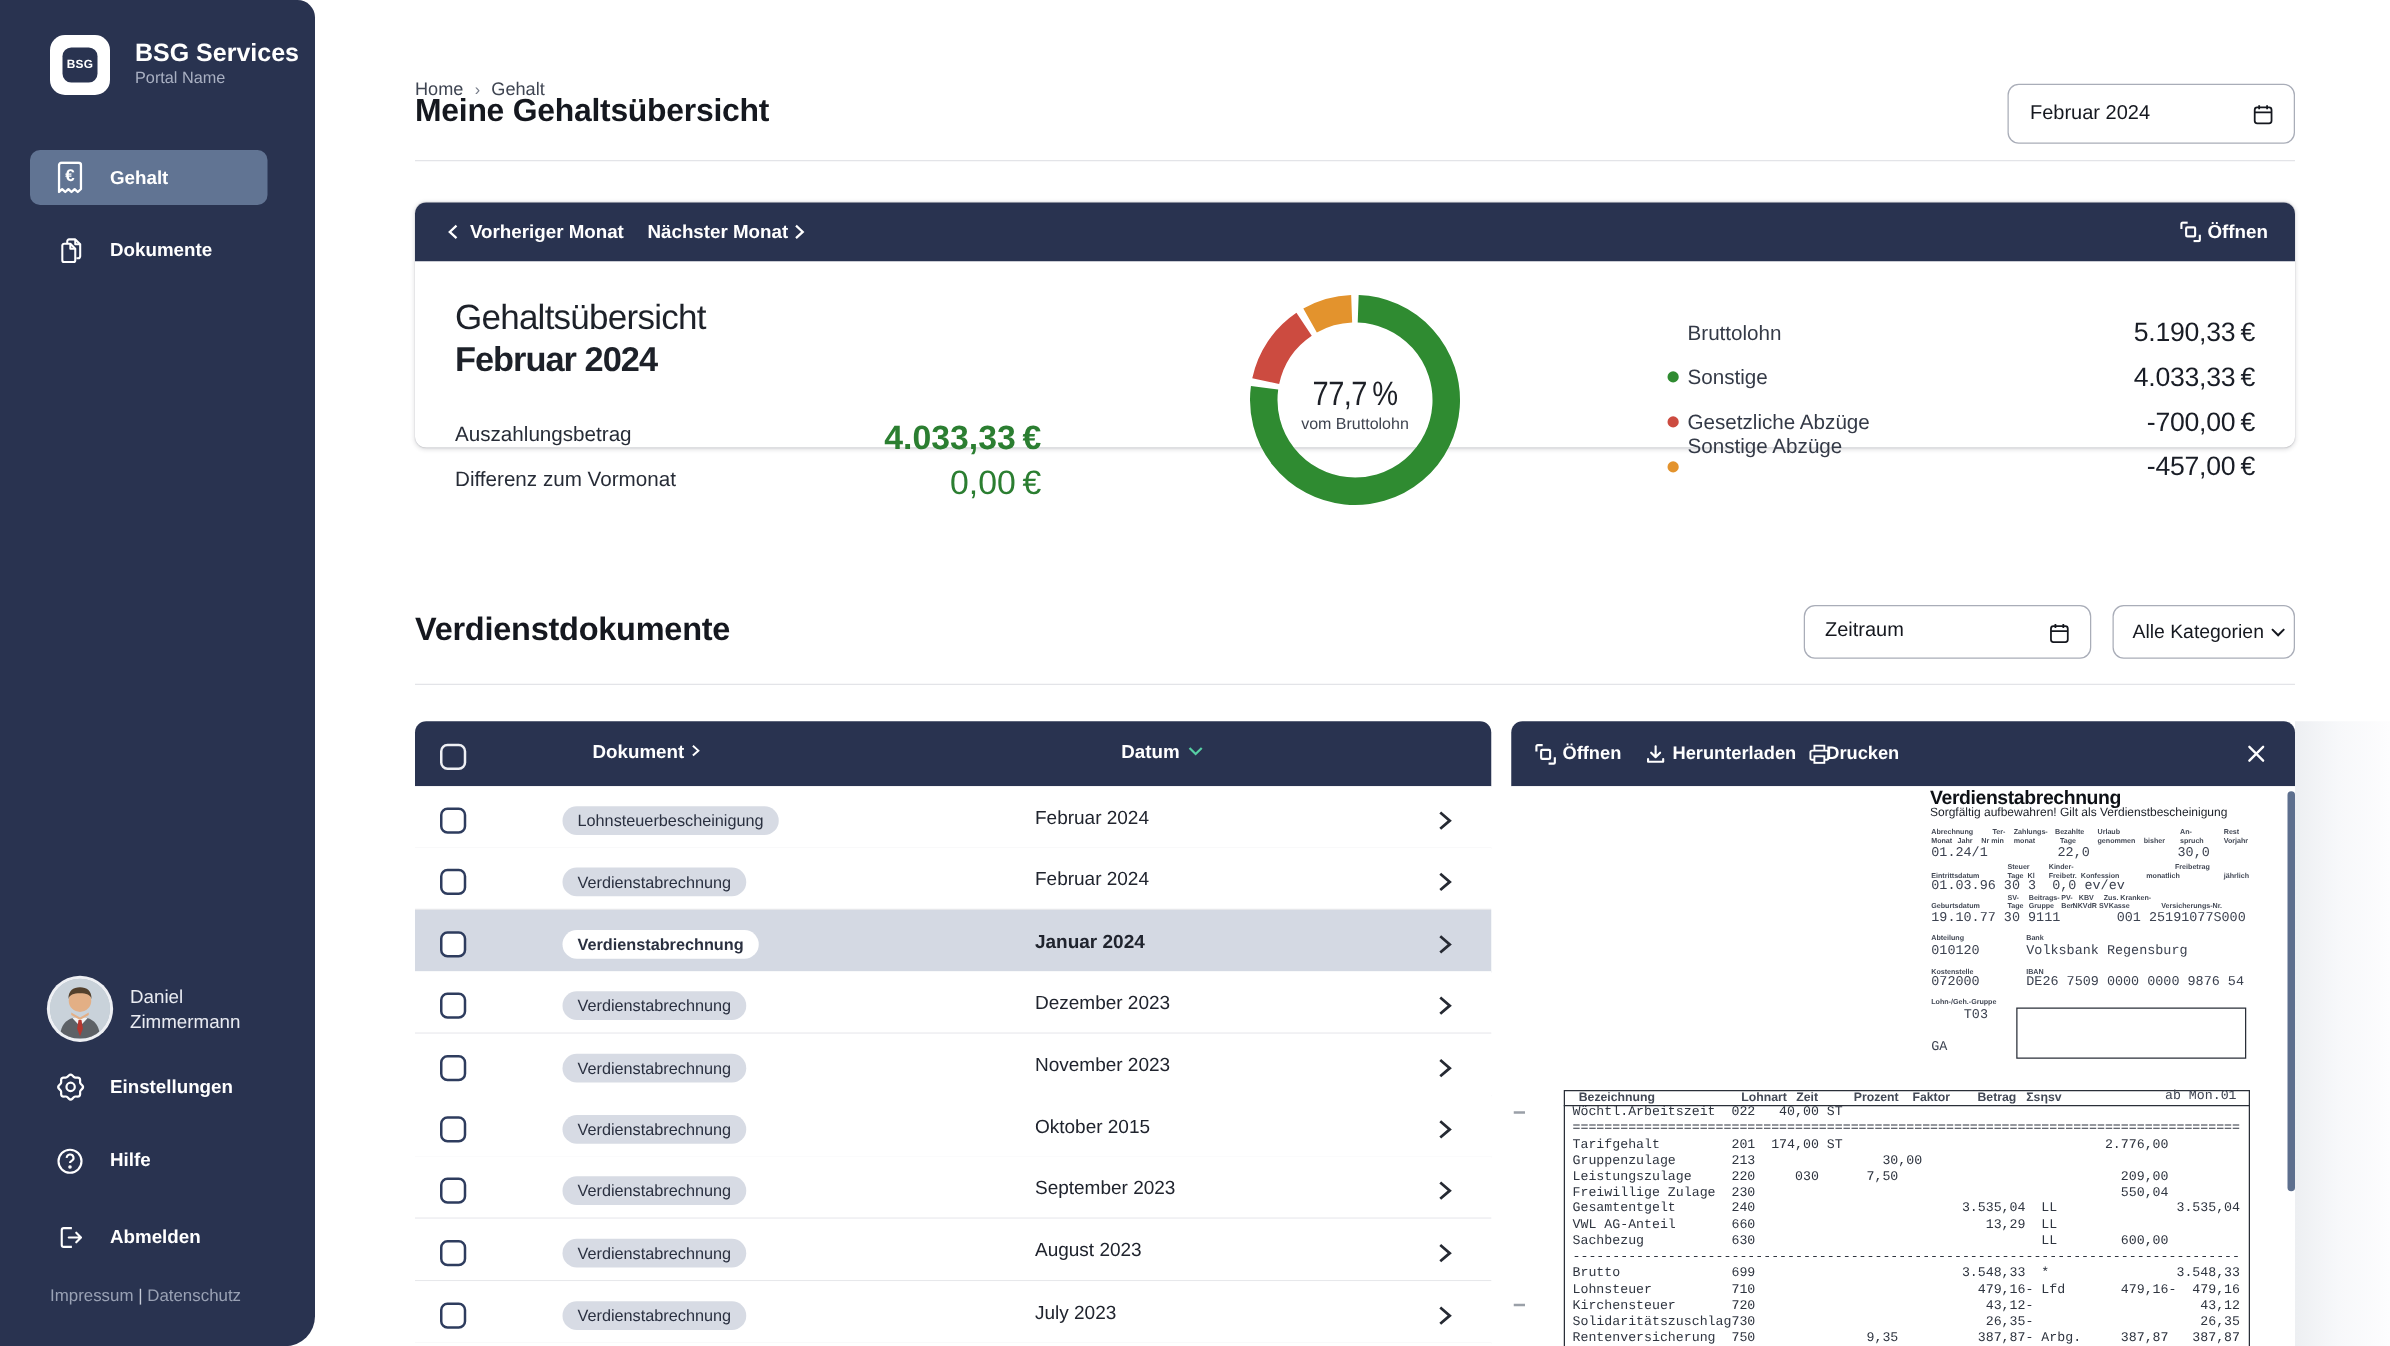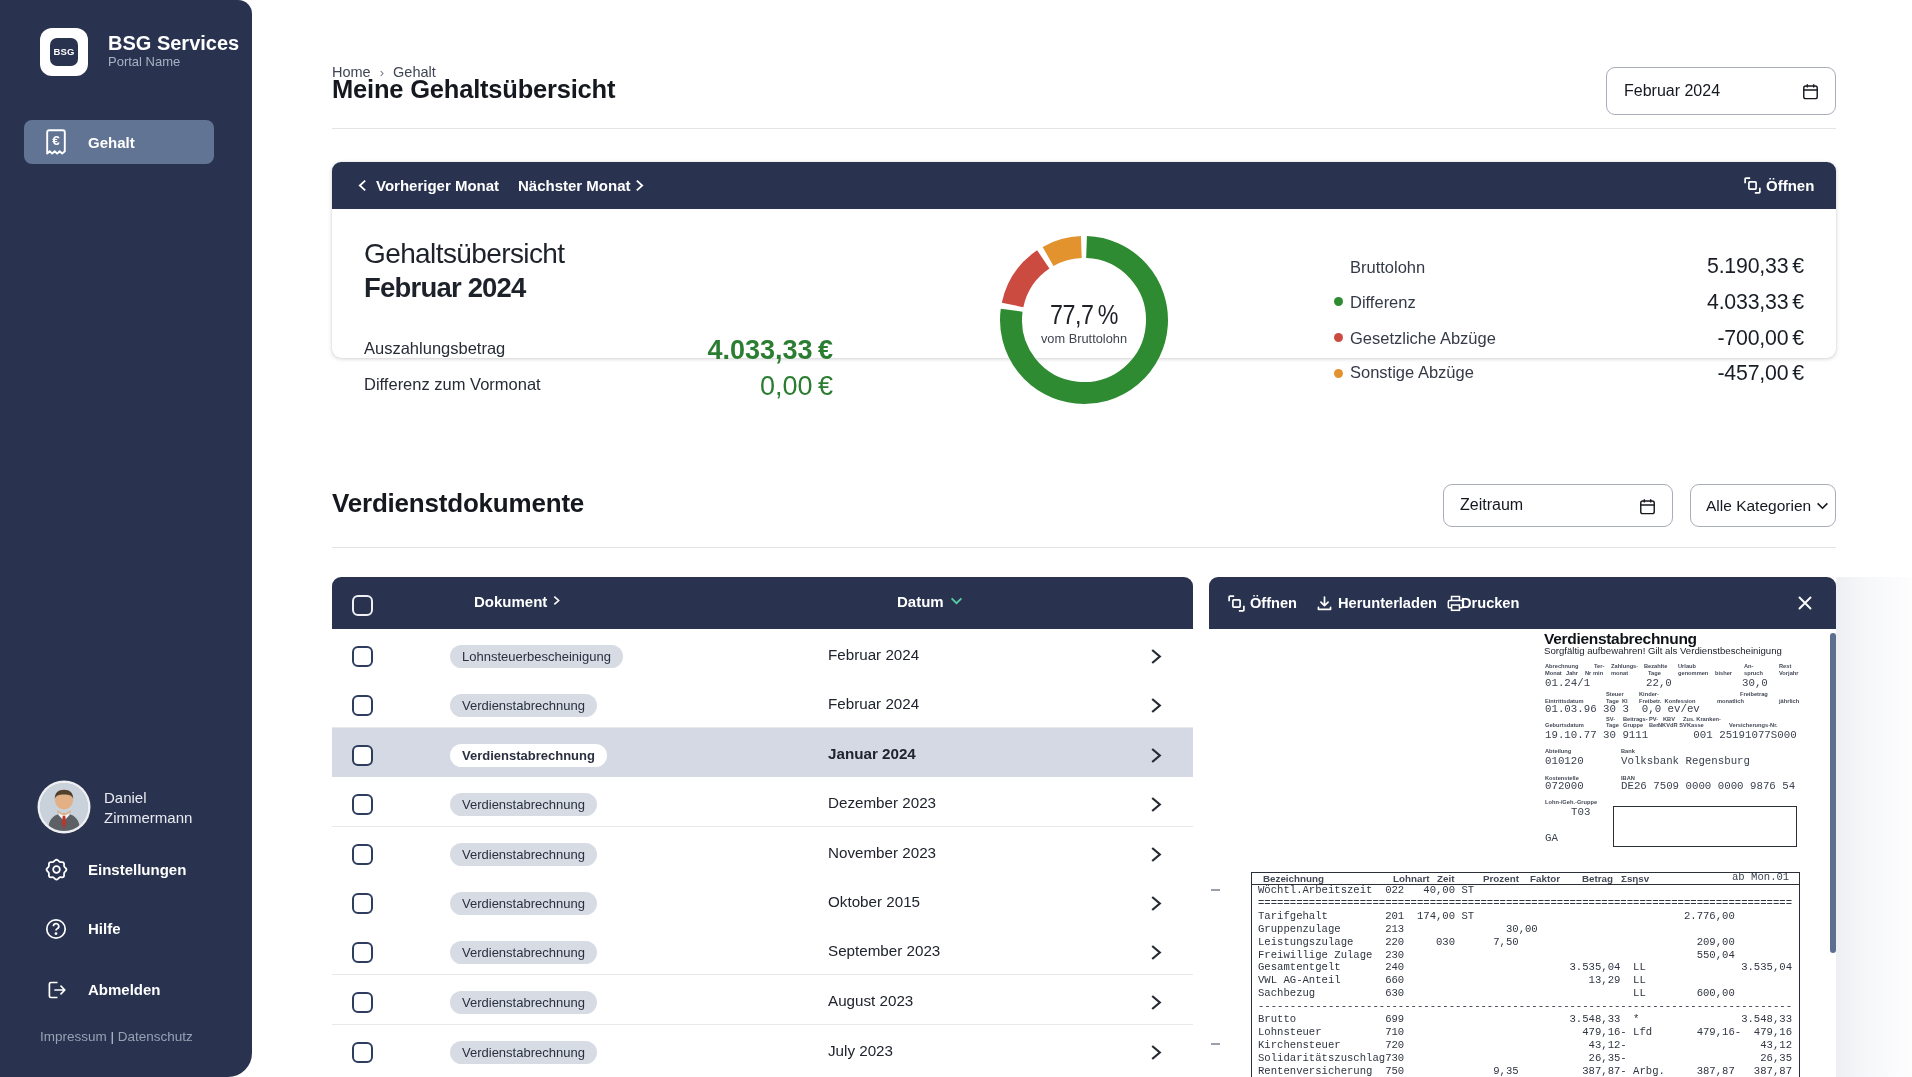--- a/index.html
+++ b/index.html
@@ -91,20 +91,29 @@
       <div class="logo-in">BSG</div>
     </div>
   <div class="brand">BSG Services</div>
   <div class="brand-sub">Portal Name</div>
   <div class="nav-item nav-sel" style="top:120px;">
     <svg viewBox="0 0 20 26" width="20" height="26" fill="none" stroke="#fff" stroke-width="1.9">
       <path d="M1.2 3.2 a2 2 0 0 1 2 -2 H16.8 a2 2 0 0 1 2 2 V22.2 L16.2 24.6 L13.7 22.3 L11.2 24.6 L8.7 22.3 L6.2 24.6 L3.7 22.3 L1.2 24.6 Z" stroke-linejoin="round"></path>
       <text x="10" y="15.5" fill="#fff" stroke="none" font-size="13.5" text-anchor="middle" font-family="Liberation Sans, sans-serif">€</text>
     </svg>
     <span>Gehalt</span>
+  </div>
+  <div class="nav-item" style="top:178px;">
+    <svg viewBox="0 0 24 26" width="22" height="25" fill="none" stroke="#fff" stroke-width="1.8">
+      <path d="M8.5 7 V4.8 a1.6 1.6 0 0 1 1.6 -1.6 H15.5 l4.3 4.3 V18 a1.6 1.6 0 0 1 -1.6 1.6 h-1.7" stroke-linejoin="round"></path>
+      <path d="M15.5 3.2 V7.5 H19.8" stroke-linejoin="round"></path>
+      <path d="M4.2 8.6 a1.6 1.6 0 0 1 1.6 -1.6 H11.2 l4.3 4.3 V21.4 a1.6 1.6 0 0 1 -1.6 1.6 H5.8 a1.6 1.6 0 0 1 -1.6 -1.6 Z" fill="#293350" stroke-linejoin="round"></path>
+      <path d="M11.2 7 V11.3 H15.5" stroke-linejoin="round"></path>
+    </svg>
+    <span>Dokumente</span>
   </div>
 
   <div class="abs" style="left:40px; top:783px; width:48px; height:48px; border-radius:50%; background:#b9c3cc; overflow:hidden; box-shadow:0 0 0 2.5px #eef0f4;">
     <svg viewBox="0 0 48 48" width="48" height="48">
       <rect width="48" height="48" fill="#c9d2da"></rect>
       <path d="M8 48 C8 35 15 30.5 24 30.5 C33 30.5 40 35 40 48 Z" fill="#5d6166"></path>
       <path d="M18 31.5 L24 38 L30 31.5 L28 30.8 L20 30.8 Z" fill="#f2f3f4"></path>
       <path d="M22.8 33 L25.2 33 L26.3 40 L24 46 L21.7 40 Z" fill="#b5372f"></path>
       <circle cx="24" cy="17.5" r="9" fill="#e3af85"></circle>
       <path d="M14.8 16.5 C14.5 9.5 18.5 6.8 24 6.8 C29.5 6.8 33.5 9.5 33.2 16.5 C32.8 12.8 29 11.6 24 11.6 C19 11.6 15.2 12.8 14.8 16.5 Z" fill="#53402c"></path>
@@ -168,27 +177,27 @@
 <svg class="abs" style="left:990px; top:226px;" width="188" height="188" viewBox="990 226 188 188" fill="none">
   <path d="M 1086.55 247.04 A 73 73 0 1 1 1011.66 310.22" stroke="#2f8b31" stroke-width="22"></path>
   <path d="M 1012.57 304.95 A 73 73 0 0 1 1043.28 259.41" stroke="#cc4b40" stroke-width="22"></path>
   <path d="M 1048.05 256.46 A 73 73 0 0 1 1081.33 247.05" stroke="#e3932d" stroke-width="22"></path>
 </svg>
 <div class="donut-txt1">77,7 %</div>
 <div class="donut-txt2">vom Bruttolohn</div>
 <div class="legend-lab" style="left:1350px; top:258px;">Bruttolohn</div>
 <div class="legend-val" style="left:1584px; top:254px;">5.190,33 €</div>
 <div class="dot" style="left:1334px; top:297px; background:#2f8b31;"></div>
-<div class="legend-lab" style="left:1350px; top:293px;">Differenz</div>
+<div class="legend-lab" style="left:1350px; top:293px;">Sonstige</div>
 <div class="legend-val" style="left:1584px; top:290px;">4.033,33 €</div>
 <div class="dot" style="left:1334px; top:333px; background:#cc4b40;"></div>
 <div class="legend-lab" style="left:1350px; top:329px;">Gesetzliche Abzüge</div>
 <div class="legend-val" style="left:1584px; top:326px;">-700,00 €</div>
 <div class="dot" style="left:1334px; top:369px; background:#e3932d;"></div>
-<div class="legend-lab" style="left:1350px; top:363px;">Sonstige Abzüge</div>
+<div class="legend-lab" style="left:1350px; top:348px;">Sonstige Abzüge</div>
 <div class="legend-val" style="left:1584px; top:361px;">-457,00 €</div>
 
 <h2 class="vtitle">Verdienstdokumente</h2>
 <div class="zeitbox">
   <div class="txt">Zeitraum</div>
   <svg class="abs" style="left:194px; top:12px;" viewBox="0 0 24 24" width="19" height="19" fill="none" stroke="#15181f" stroke-width="1.8">
     <rect x="3.5" y="5" width="17" height="16" rx="2.5"></rect>
     <path d="M3.5 10 H20.5 M8 2.8 V6.8 M16 2.8 V6.8"></path>
   </svg>
 </div>

